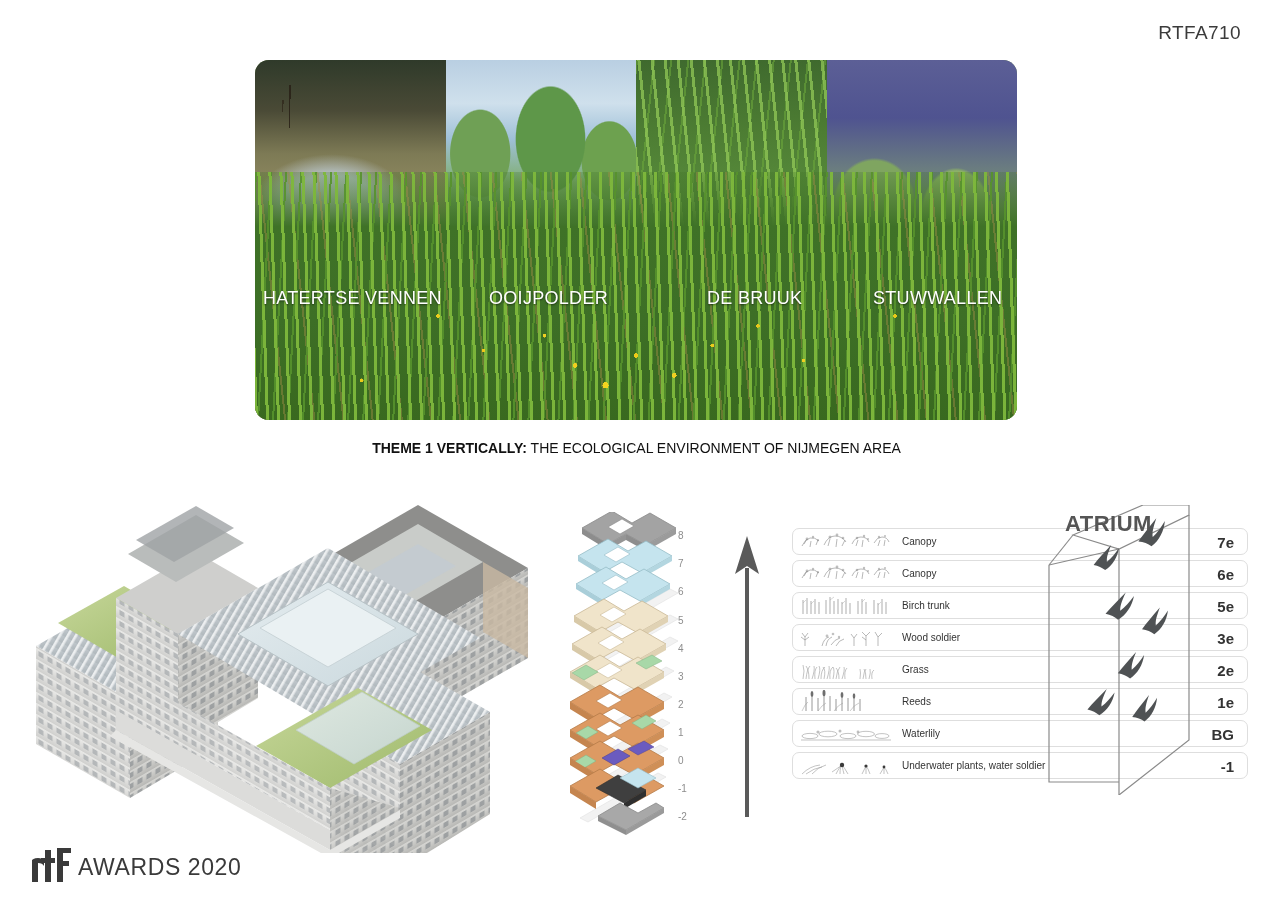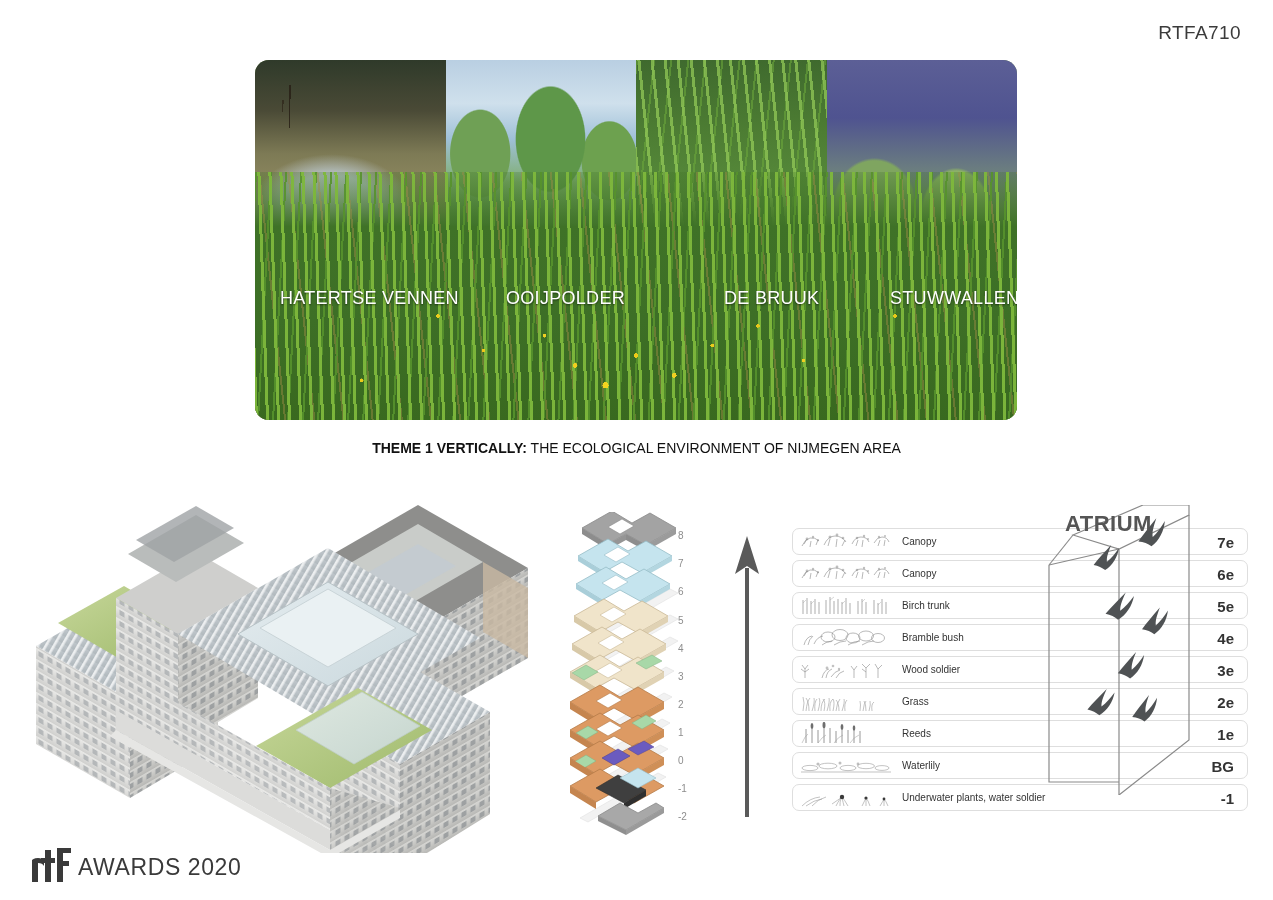--- a/index.html
+++ b/index.html
@@ -65,21 +65,21 @@
       linear-gradient(#5c5f96 0%, #4f5390 16%, #6a7c80 30%, #86a26a 50%, #8fae62 70%, #9ab86a 100%);
   }
   .ph4::after{
     content:"";position:absolute;inset:0;
     background:
       radial-gradient(ellipse 34% 20% at 25% 40%, #7fa560 0 60%, transparent 64%),
       radial-gradient(ellipse 30% 22% at 68% 44%, #8cb167 0 60%, transparent 64%),
       radial-gradient(ellipse 50% 12% at 50% 86%, #b9cf8c 0 60%, transparent 66%);
   }
 
-  .photo-labels{position:absolute;left:17px;top:0;width:100%;height:100%;}
+  .photo-labels{position:absolute;left:0;top:0;width:100%;height:100%;}
   .photo-label{
     position:absolute;top:228px;color:#fff;font-size:18px;letter-spacing:.3px;
     text-shadow:0 1px 2px rgba(0,0,0,.55);white-space:nowrap;
   }
   .pl1{left:8px;}
   .pl2{left:234px;}
   .pl3{left:452px;}
   .pl4{left:618px;}
 
   
@@ -462,37 +462,20 @@
           </g>
           <g stroke="#9a9a9a" stroke-width=".5" fill="none" opacity=".8">
             <path d="M5 9l3-3M13 10l3-3M32 6l4-3M44 10l3-3M64 8l3-3M80 11l3-3"></path>
           </g>
         </svg>
       </div>
       <div class="lname">Birch trunk</div>
       <div class="lcode">5e</div>
     </div>
 
-    <div class="lrow">
-      <div class="lthumb">
-        <svg width="96" height="23" viewBox="0 0 96 23">
-          <g stroke="#8a8a8a" stroke-width=".6" fill="none">
-            <path d="M6 19q2-8 8-9M10 19q1-6 5-9M16 18q3-7 9-8"></path>
-            <ellipse cx="30" cy="11" rx="7" ry="5"></ellipse>
-              <ellipse cx="42" cy="9" rx="8" ry="5.5"></ellipse>
-            <ellipse cx="55" cy="12" rx="7" ry="5"></ellipse>
-              <ellipse cx="68" cy="10" rx="7.5" ry="5"></ellipse>
-            <ellipse cx="80" cy="12" rx="6.5" ry="4.5"></ellipse>
-            <path d="M24 19q5-4 10-4M36 19q6-4 12-4M50 19q6-4 12-4M64 19q6-4 12-4"></path>
-          </g>
-        </svg>
-      </div>
-      <div class="lname">Bramble bush</div>
-      <div class="lcode">4e</div>
-    </div>
 
     <div class="lrow">
       <div class="lthumb">
         <svg width="96" height="23" viewBox="0 0 96 23">
           <g stroke="#8a8a8a" stroke-width=".6" fill="none">
             <path d="M7 20V11M7 11l-3-4M7 11l3-4M7 14l-4-3M7 14l4-3"></path>
             <path d="M24 20q2-8 7-9M28 20q1-7 6-9M33 19q4-6 9-7M38 20q3-6 8-7"></path>
             <path d="M56 20V12M56 12l-3-4M56 12l3-4"></path>
             <path d="M68 20V10M68 10l-4-4M68 10l4-4M68 14l-4-3"></path>
             <path d="M80 20V11M80 11l-3-5M80 11l4-4"></path>

